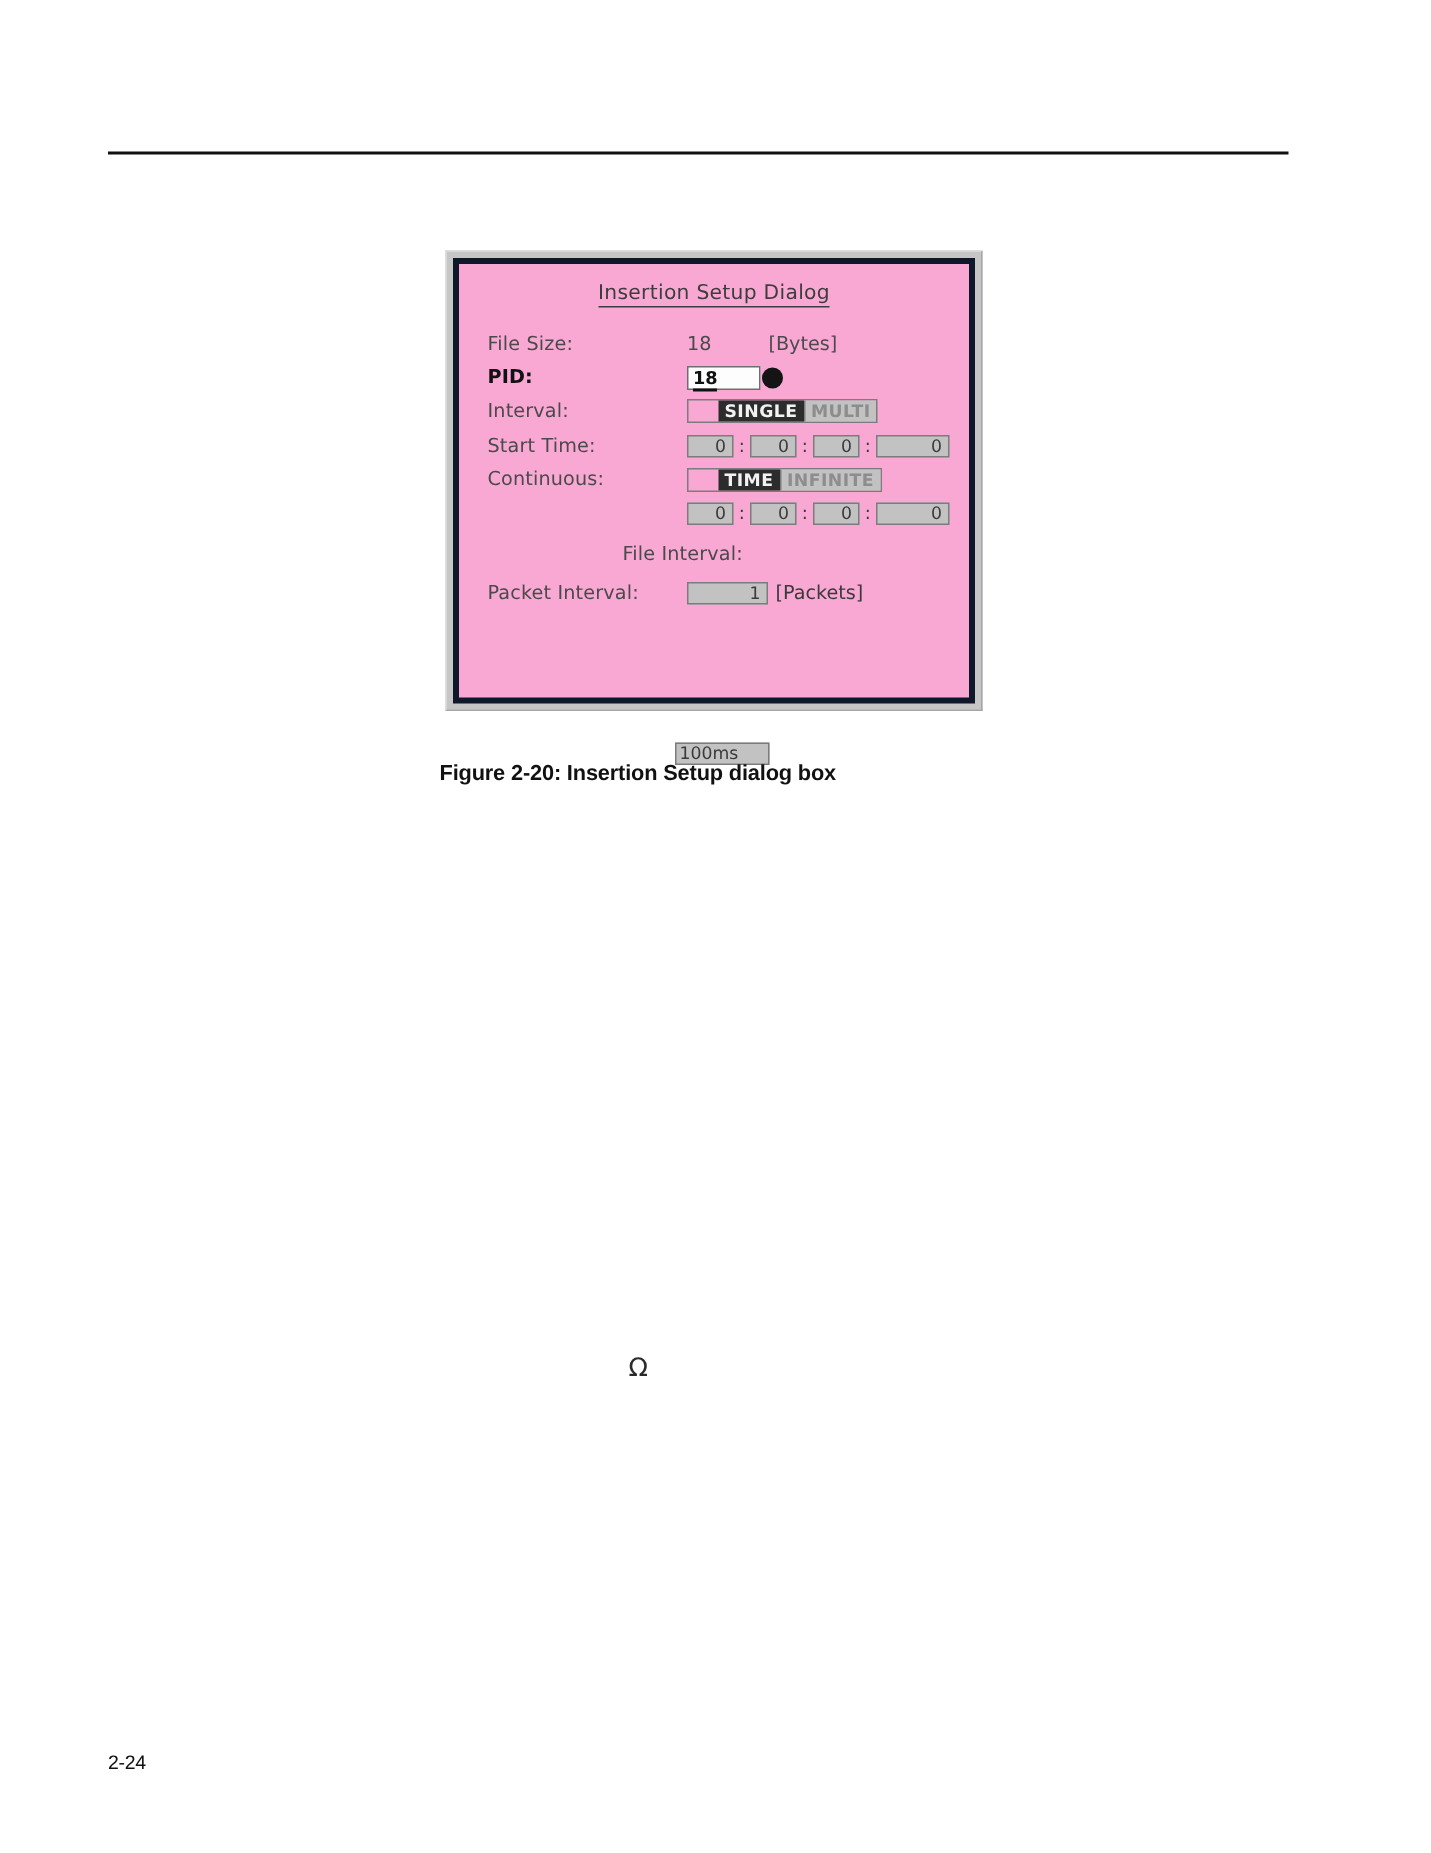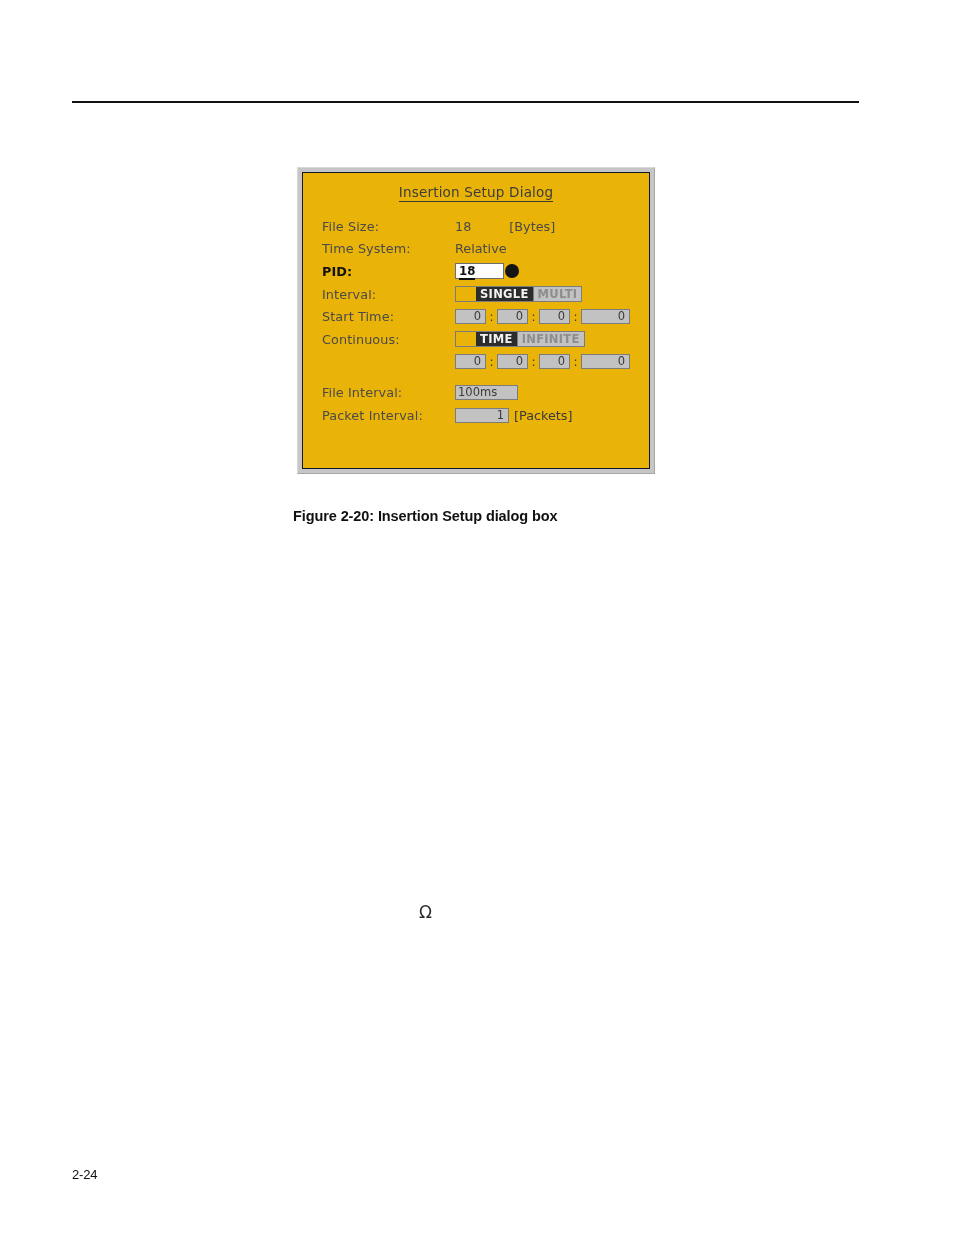--- a/index.html
+++ b/index.html
@@ -71,22 +71,22 @@
     box-sizing: border-box;
     padding: 0;
     font-family: "DejaVu Sans", sans-serif;
   }
   .dialog-inner {
     position: absolute;
     left: 4px;
     top: 4px;
     right: 4px;
     bottom: 4px;
-    background: #eab308;
-    border: 1px solid #0f172a;
+    background: #f9a8d4;
+    border: 4px solid #0f172a;
     box-sizing: border-box;
   }
 
   .dlg-title {
     position: absolute;
     left: 0;
     right: 0;
     top: 11px;
     text-align: center;
     font-size: 13.5px;
@@ -124,20 +124,21 @@
   }
   .row-value {
     font-size: 12.8px;
     color: #4a4a4a;
     white-space: nowrap;
     display: flex;
     align-items: center;
   }
   .row.spacer-above {
     margin-top: 8px;
+    flex-direction: column;
   }
 
   .unit-text {
     color: #4a4a4a;
     font-size: 12.8px;
     margin-left: 38px;
   }
   .unit-text.tight {
     margin-left: 5px;
     color: #3a3a3a;
@@ -245,24 +246,20 @@
 
 
       <div class="row">
         <div class="row-label">File Size:</div>
         <div class="row-value">
           <span>18</span>
           <span class="unit-text">[Bytes]</span>
         </div>
       </div>
 
-      <div class="row">
-        <div class="row-label">Time System:</div>
-        <div class="row-value">Relative</div>
-      </div>
 
       <div class="row">
         <div class="row-label emphasis">PID:</div>
         <div class="row-value">
           <div class="pid-wrap">
             <div class="pid-field"><span class="caret-text">18</span></div>
             <div class="pid-knob"></div>
           </div>
         </div>
       </div>

